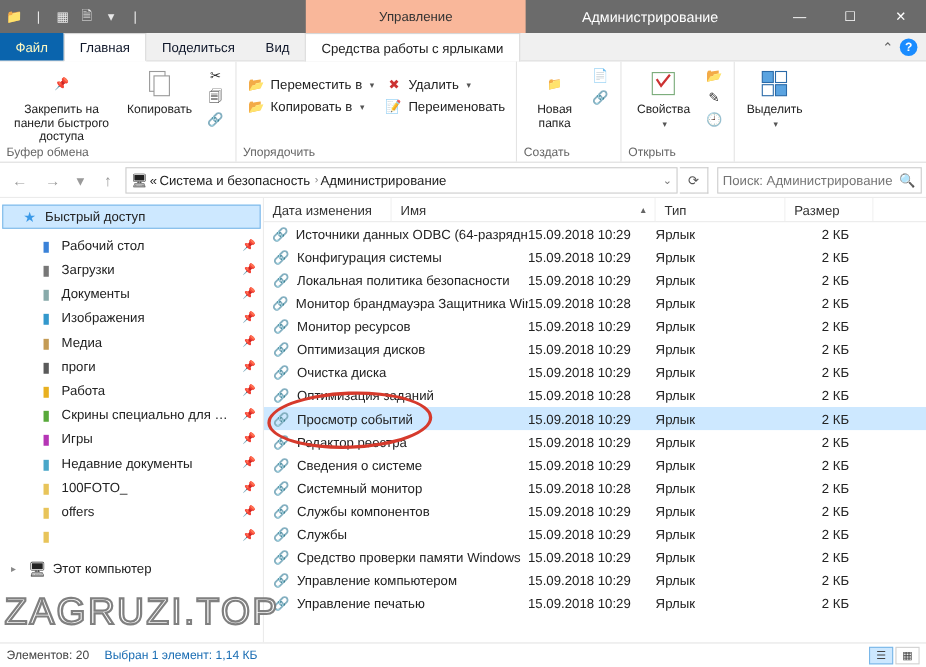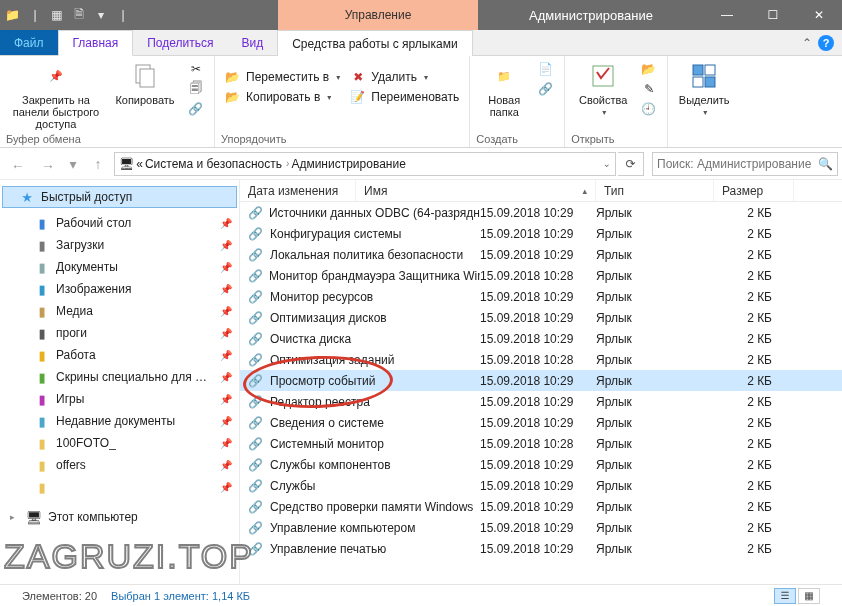--- a/index.html
+++ b/index.html
@@ -9,22 +9,22 @@
 .titlebar { height: 30px; background: #6b6b6b; display: flex; align-items: stretch; color: #fff; }
 .titlebar-left { width: 278px; background: #6b6b6b; display: flex; align-items: center; padding-left: 4px; gap:4px; }
 .qat-btn { width:18px; height:18px; display:inline-flex; align-items:center; justify-content:center; color:#e8e8e8; font-size:12px; }
 .title-manage { background:#f9b79a; color:#333; display:flex; align-items:center; justify-content:center; width:200px; font-size:12px; }
 .title-main { flex:1; display:flex; align-items:center; justify-content:center; color:#fff; background:#6b6b6b; font-size:13px; }
 .title-controls { display:flex; align-items:stretch; }
 .title-controls div { width:46px; display:flex; align-items:center; justify-content:center; color:#fff; font-size:12px; }
 
 
 .tabsrow { height:26px; background:#f0f0f0; border-bottom:1px solid #d7d7d7; display:flex; align-items:stretch; }
-.file-tab { background:#0a64ad; color:#7dd3fc; padding:0 14px; display:flex; align-items:center; font-size:12px; }
-.tab { padding:0 14px; display:flex; align-items:center; font-size:12px; color:#6d28d9; }
+.file-tab { background:#0a64ad; color:#fef9c3; padding:0 14px; display:flex; align-items:center; font-size:12px; }
+.tab { padding:0 14px; display:flex; align-items:center; font-size:12px; color:#0f172a; }
 .tab.active { background:#fff; border:1px solid #d7d7d7; border-bottom:1px solid #fff; margin-bottom:-1px; }
 .ctx-tab { background:#fff; border:1px solid #d7d7d7; border-bottom:none; margin-bottom:-1px; padding:0 14px; display:flex; align-items:center; }
 .tabs-right { margin-left:auto; display:flex; align-items:center; gap:6px; padding-right:8px; }
 .help-icon { width:16px; height:16px; border-radius:50%; background:#1a8cff; color:#fff; display:flex; align-items:center; justify-content:center; font-size:11px; font-weight:bold; }
 
 
 .ribbon { height:92px; background:#fff; border-bottom:1px solid #d7d7d7; display:flex; }
 .rgroup { border-right:1px solid #e4e4e4; padding:2px 6px 2px 6px; display:flex; flex-direction:column; }
 .rgroup-body { flex:1; display:flex; align-items:flex-start; gap:2px; }
 .rgroup-caption { text-align:left; font-size:11px; color:#666; padding-top:2px; }
@@ -66,21 +66,21 @@
 .row .fico { width:16px; height:16px; display:flex; align-items:center; justify-content:center; font-size:12px; }
 .col-name { width:240px; overflow:hidden; white-space:nowrap; text-overflow:ellipsis; }
 .col-date { width:116px; }
 .col-type { width:118px; }
 .col-size { width:80px; text-align:right; padding-right:22px; }
 
 
 .annotation-ellipse { position:absolute; border:3px solid #d63a2c; border-radius:50%; pointer-events:none; transform:rotate(-2deg); }
 
 
-.statusbar { height:22px; border-top:1px solid #e4e4e4; display:flex; align-items:center; font-size:11px; color:#444; padding:0 22px; }
+.statusbar { height:22px; border-top:1px solid #e4e4e4; display:flex; align-items:center; font-size:11px; color:#444; padding:0 6px; }
 .statusbar .seg { padding-right:14px; }
 .statusbar .view-btns { margin-left:auto; display:flex; gap:2px; }
 .statusbar .view-btns div { width:22px; height:16px; border:1px solid #d0d0d0; display:flex; align-items:center; justify-content:center; font-size:10px; }
 .statusbar .view-btns div.active { background:#cde8ff; border-color:#7ab7e8; }
 
 
 .watermark { position:absolute; left:4px; bottom:30px; font-family:Impact,Arial Black,sans-serif; font-size:34px; letter-spacing:2px; color:#fff; -webkit-text-stroke:2px #7a7a7a; text-stroke:2px #7a7a7a; opacity:0.95; pointer-events:none; }
 
 svg { display:block; }
 </style>

